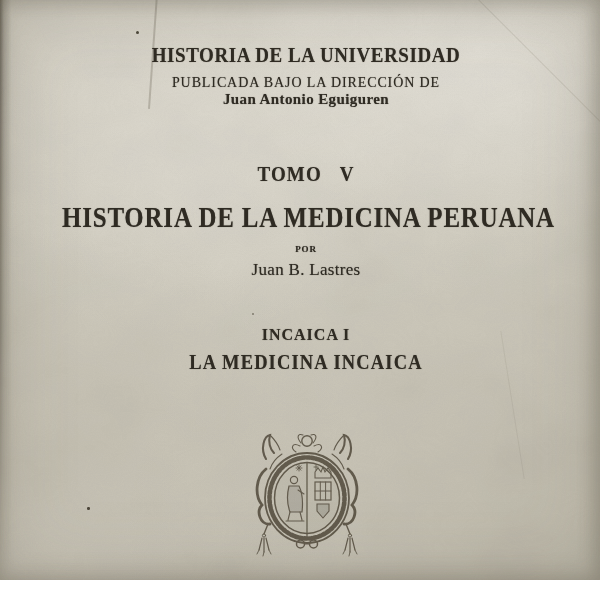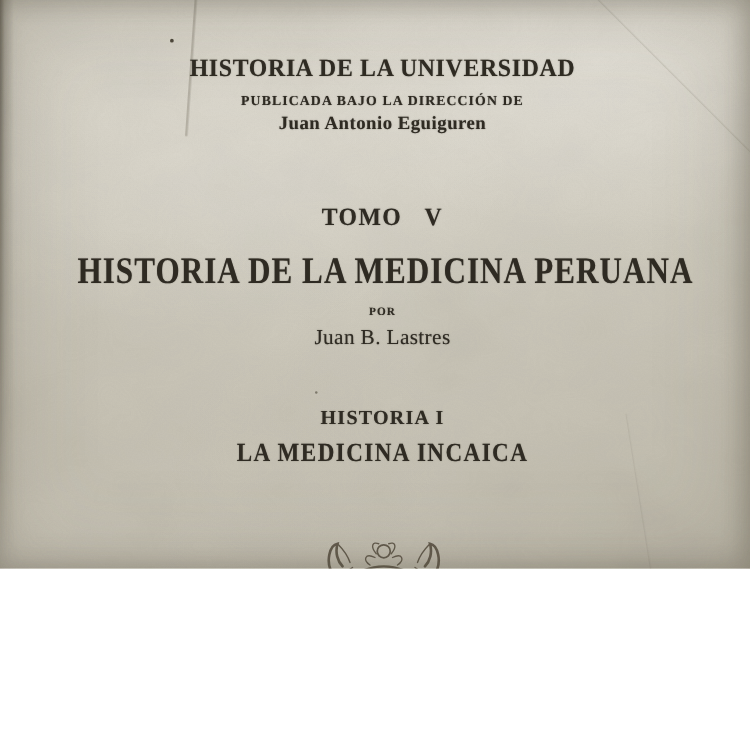--- a/index.html
+++ b/index.html
@@ -3,21 +3,21 @@
 <meta charset="utf-8">
 <style>
   :root{
     --paper:#cfcbbe;
     --ink:#2f2b23;
     --seal-ink:#4b4334;
   }
   html,body{margin:0;padding:0;}
   .page{
     position:relative;
-    width:600px;height:455px;
+    width:600px;height:580px;
     overflow:hidden;
     background:
       radial-gradient(130% 90% at 50% 0%, rgba(238,235,228,0.50), rgba(238,235,228,0) 60%),
       radial-gradient(60% 45% at 82% 10%, rgba(242,240,234,0.45), transparent 70%),
       radial-gradient(55% 40% at 30% 30%, rgba(235,232,224,0.30), transparent 70%),
       radial-gradient(70% 55% at 10% 78%, rgba(150,142,122,0.16), transparent 70%),
       radial-gradient(90% 70% at 88% 92%, rgba(138,130,110,0.20), transparent 75%),
       var(--paper);
     font-family:"Liberation Serif","DejaVu Serif",serif;
     color:var(--ink);
@@ -45,21 +45,21 @@
   .speck-b{left:87px;top:507px;width:2.5px;height:2.5px;}
   .speck-c{left:252px;top:313px;width:2px;height:2px;opacity:0.6;}
   .noise{position:absolute;inset:0;pointer-events:none;}
 
   .line{
     position:absolute;left:12px;right:0;
     text-align:center;white-space:nowrap;
     text-shadow:0 0 1px rgba(47,43,35,0.55);
   }
   .series-title{top:44px;font-size:20px;font-weight:bold;letter-spacing:0.6px;transform:scaleX(0.95);}
-  .series-subtitle{top:75px;font-size:11px;font-weight:bold;letter-spacing:0.9px;}
+  .series-subtitle{top:75px;font-size:14px;font-weight:normal;letter-spacing:0.9px;}
   .series-editor{top:91px;font-size:15px;font-weight:bold;letter-spacing:0.4px;}
   .tome-label{top:163px;font-size:20px;font-weight:bold;letter-spacing:1.2px;word-spacing:13px;transform:scaleX(0.95);}
   .main-title{top:200px;font-size:30px;font-weight:bold;letter-spacing:1px;transform:scaleX(0.83);}
   .byline-label{top:244px;font-size:9px;font-weight:bold;letter-spacing:0.8px;}
   .author{top:260px;font-size:17px;font-weight:normal;letter-spacing:0.3px;}
   .volume-label{top:326px;font-size:16px;font-weight:bold;letter-spacing:1px;}
   .volume-title{top:350px;font-size:21px;font-weight:bold;letter-spacing:1.3px;transform:scaleX(0.88);}
 
   .seal{position:absolute;left:254px;top:432px;}
 </style>
@@ -76,21 +76,21 @@
   <div class="speck speck-b"></div>
   <div class="speck speck-c"></div>
 
   <div class="line series-title">HISTORIA DE LA UNIVERSIDAD</div>
   <div class="line series-subtitle">PUBLICADA BAJO LA DIRECCIÓN DE</div>
   <div class="line series-editor">Juan Antonio Eguiguren</div>
   <div class="line tome-label">TOMO V</div>
   <div class="line main-title">HISTORIA DE LA MEDICINA PERUANA</div>
   <div class="line byline-label">POR</div>
   <div class="line author">Juan B. Lastres</div>
-  <div class="line volume-label">HISTORIA I</div>
+  <div class="line volume-label">INCAICA I</div>
   <div class="line volume-title">LA MEDICINA INCAICA</div>
 
   <svg class="seal" width="106" height="130" viewBox="0 0 106 130" aria-hidden="true">
     <g stroke="#4b4334" fill="none" stroke-linecap="round" opacity="0.80">
 
       <circle cx="53" cy="9" r="5.2" stroke-width="1.4"></circle>
       <path d="M47,11 C42,5 44,1 49,3" stroke-width="1.1"></path>
       <path d="M59,11 C64,5 62,1 57,3" stroke-width="1.1"></path>
       <path d="M46,14 C38,10 36,16 42,20" stroke-width="1.1"></path>
       <path d="M60,14 C68,10 70,16 64,20" stroke-width="1.1"></path>

